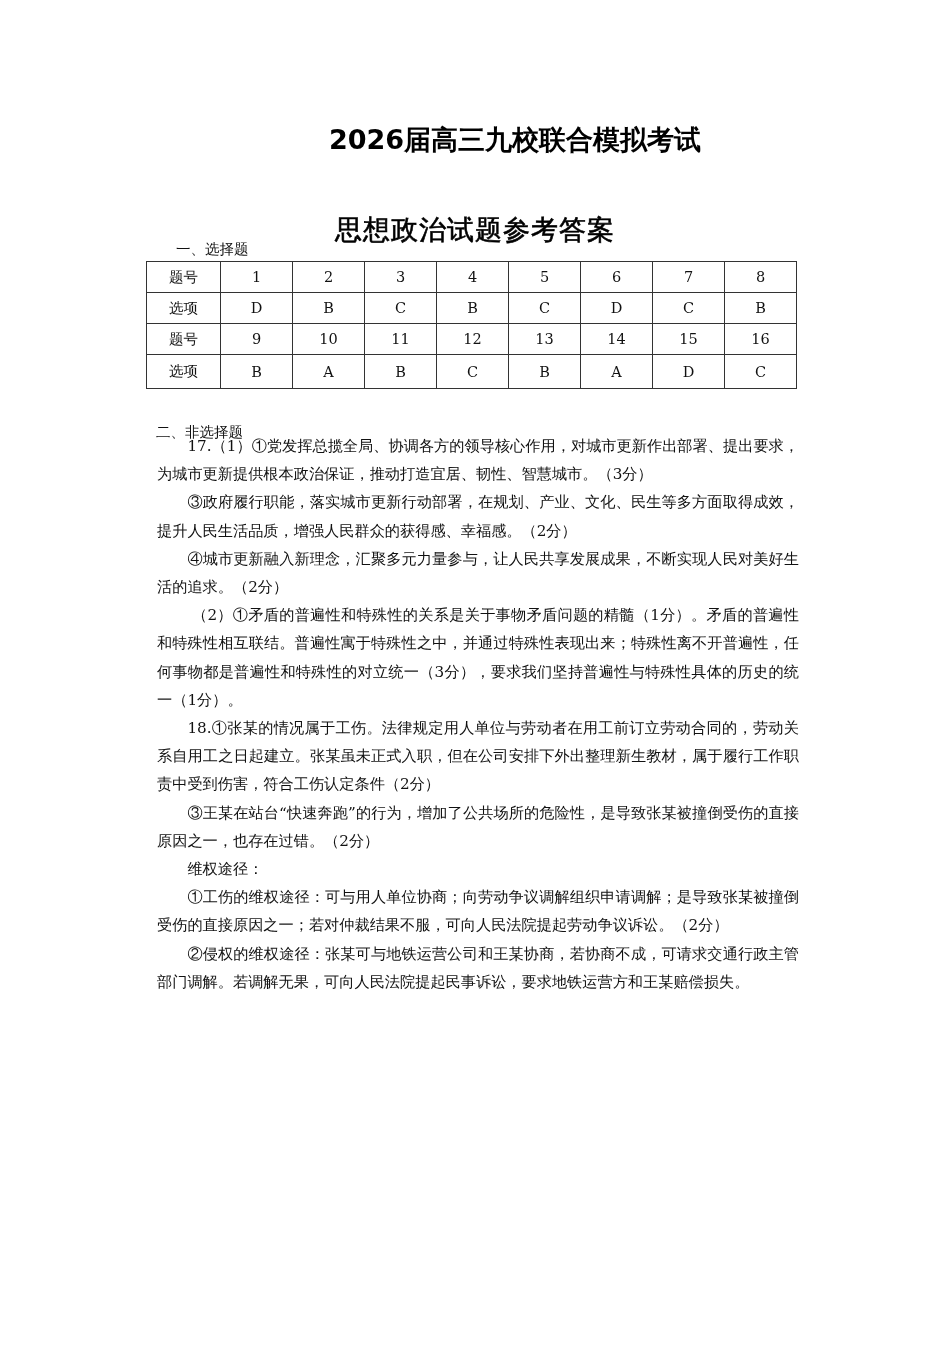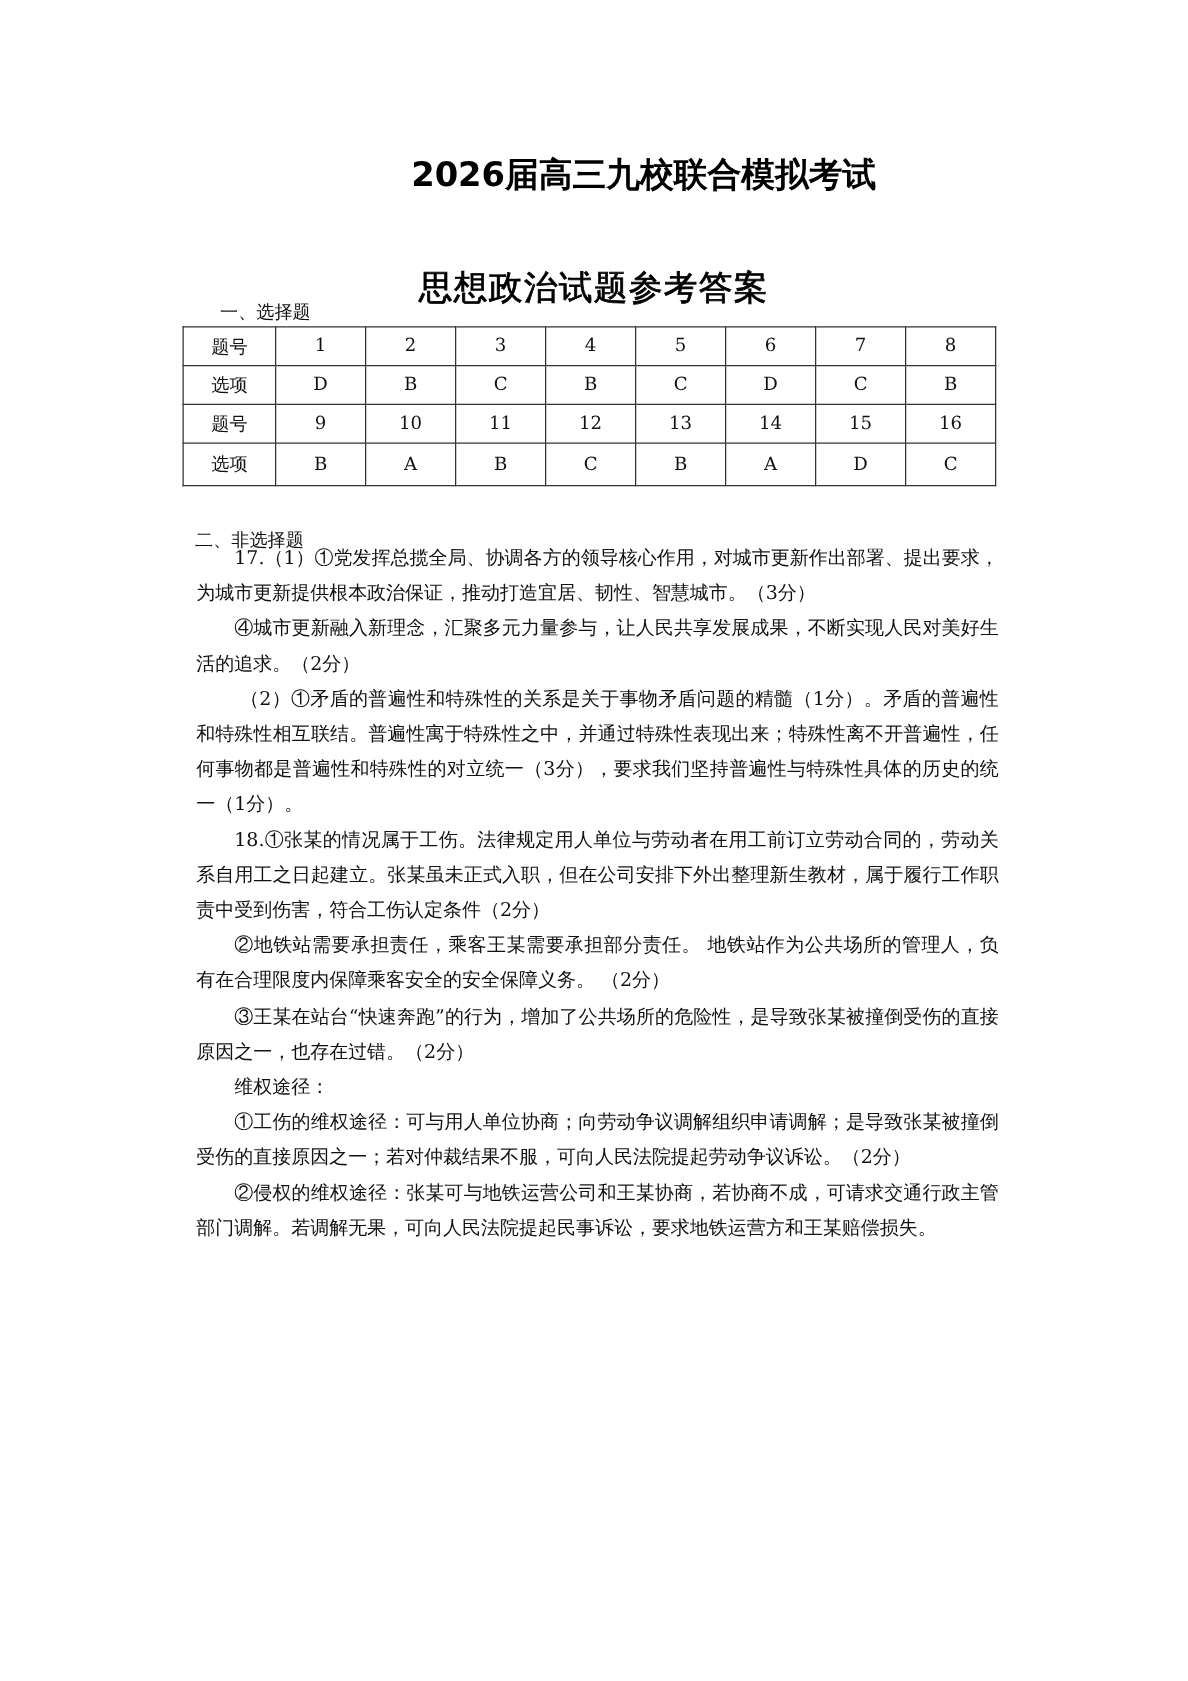--- a/index.html
+++ b/index.html
@@ -89,21 +89,21 @@
         <td>D</td>
         <td>C</td>
       </tr>
     </tbody>
 </table>
 
 <div class="section-head" style="top:423px;">二、非选择题</div>
 
 <div class="body-text" id="body-text">
     <p>17.（1）①党发挥总揽全局、协调各方的领导核心作用，对城市更新作出部署、提出要求，为城市更新提供根本政治保证，推动打造宜居、韧性、智慧城市。（3分）</p>
+    <p>③政府履行职能，落实城市更新行动部署，在规划、产业、文化、民生等多方面取得成效，提升人民生活品质，增强人民群众的获得感、幸福感。（2分）</p>
     <p>④城市更新融入新理念，汇聚多元力量参与，让人民共享发展成果，不断实现人民对美好生活的追求。（2分）</p>
     <p class="hang">（2）①矛盾的普遍性和特殊性的关系是关于事物矛盾问题的精髓（1分）。矛盾的普遍性和特殊性相互联结。普遍性寓于特殊性之中，并通过特殊性表现出来；特殊性离不开普遍性，任何事物都是普遍性和特殊性的对立统一（3分），要求我们坚持普遍性与特殊性具体的历史的统一（1分）。</p>
     <p>18.①张某的情况属于工伤。法律规定用人单位与劳动者在用工前订立劳动合同的，劳动关系自用工之日起建立。张某虽未正式入职，但在公司安排下外出整理新生教材，属于履行工作职责中受到伤害，符合工伤认定条件（2分）</p>
-    <p>②地铁站需要承担责任，乘客王某需要承担部分责任。 地铁站作为公共场所的管理人，负有在合理限度内保障乘客安全的安全保障义务。 （2分）</p>
     <p>③王某在站台“快速奔跑”的行为，增加了公共场所的危险性，是导致张某被撞倒受伤的直接原因之一，也存在过错。（2分）</p>
     <p>维权途径：</p>
     <p>①工伤的维权途径：可与用人单位协商；向劳动争议调解组织申请调解；是导致张某被撞倒受伤的直接原因之一；若对仲裁结果不服，可向人民法院提起劳动争议诉讼。（2分）</p>
     <p>②侵权的维权途径：张某可与地铁运营公司和王某协商，若协商不成，可请求交通行政主管部门调解。若调解无果，可向人民法院提起民事诉讼，要求地铁运营方和王某赔偿损失。</p>
   </div>
 
 </body></html>

